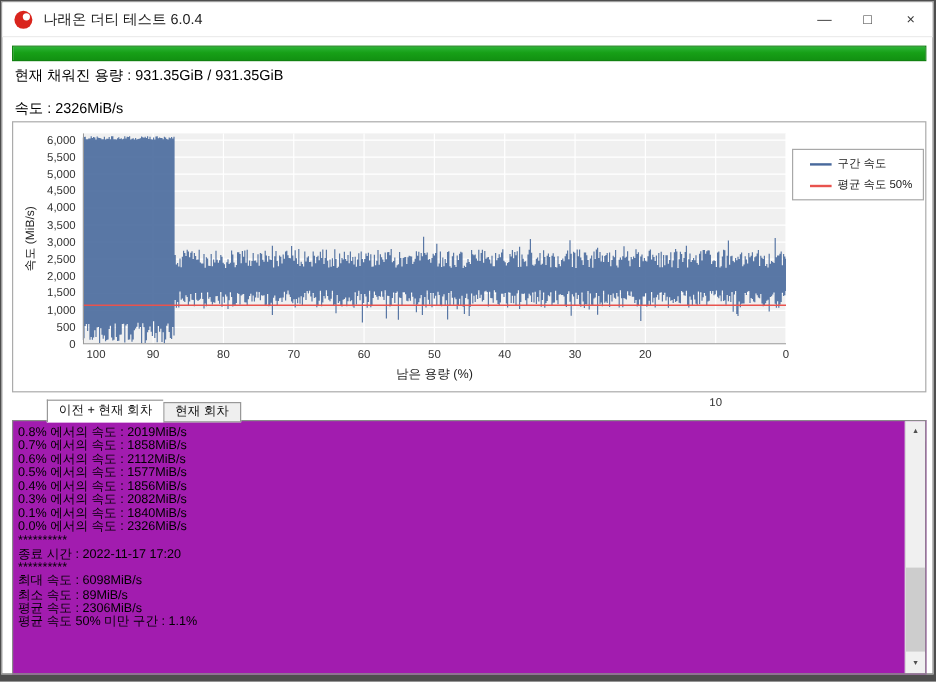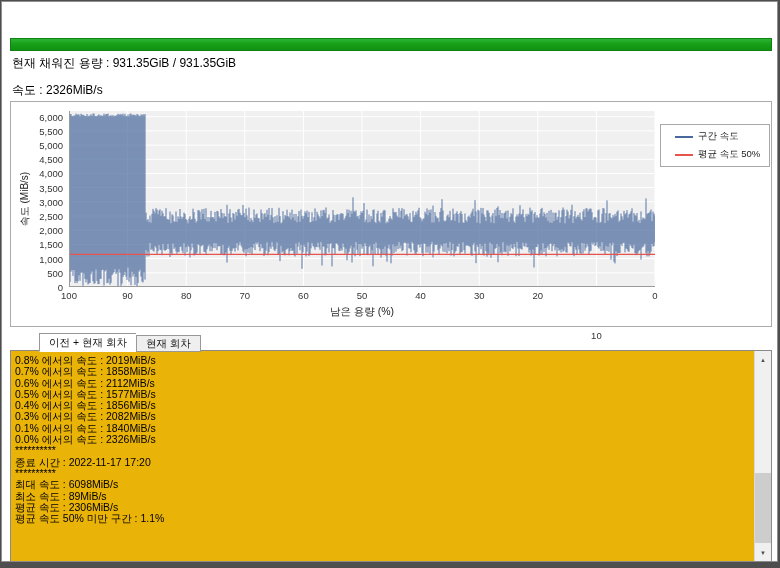--- a/index.html
+++ b/index.html
@@ -71,21 +71,21 @@
     border:1px solid #989898; border-right:none; background:#efefef; cursor:default;
   }
   .tab:last-child { border-right:1px solid #989898; }
   .tab.selected {
     background:#fff; height:19px; line-height:17px;
     border-bottom:1px solid #fff; position:relative; z-index:4;
   }
   
   .listbox {
     position:absolute; left:8px; top:348px; width:762px; height:212px;
-    border:1px solid #8a8a8a; background:#eab308; padding:4px 20px 2px 4px;
+    border:1px solid #8a8a8a; background:#a21caf; padding:4px 20px 2px 4px;
     overflow:hidden;
   }
   .log-line { font-size:10.5px; line-height:11.3px; color:#000; white-space:pre; }
   .scrollbar {
     position:absolute; right:0; top:0; width:17px; height:100%;
     background:#f0f0f0; border-left:1px solid #d9d9d9;
   }
   .sb-btn {
     position:absolute; left:0; width:16px; height:17px;
     display:flex; align-items:center; justify-content:center;
@@ -96,20 +96,29 @@
   .sb-thumb {
     position:absolute; left:0; width:16px; height:70px; bottom:18px;
     background:#cdcdcd;
   }
 </style>
 </head>
 <body>
 
 <div class="window">
 
+  <div class="titlebar">
+    <span class="app-icon"></span>
+    <span class="title-text">나래온 더티 테스트 6.0.4</span>
+    <div class="win-controls">
+      <span class="win-btn">—</span>
+      <span class="win-btn">□</span>
+      <span class="win-btn">×</span>
+    </div>
+  </div>
 
   <div class="progress"></div>
 
   <div class="status-capacity">현재 채워진 용량 : 931.35GiB / 931.35GiB</div>
   <div class="status-speed">속도 : 2326MiB/s</div>
 
   <div class="chart-panel">
     <svg id="plot-svg" width="586" height="176" viewBox="0 0 586 176">
         <rect x="0" y="0" width="586" height="176" fill="#f0f0f0"></rect>
         <path d="M0 176.0H586M0 161.8H586M0 147.6H586M0 133.4H586M0 119.2H586M0 105.0H586M0 90.8H586M0 76.6H586M0 62.5H586M0 48.3H586M0 34.1H586M0 19.9H586M0 5.7H586M0.0 0V176M58.6 0V176M117.2 0V176M175.8 0V176M234.4 0V176M293.0 0V176M351.6 0V176M410.2 0V176M468.8 0V176M527.4 0V176M586.0 0V176" stroke="#ffffff" stroke-width="1" fill="none"></path>
@@ -128,21 +137,21 @@
         <span class="y-tick" style="top: 109.032px;">2,500</span>
         <span class="y-tick" style="top: 94.8387px;">3,000</span>
         <span class="y-tick" style="top: 80.6452px;">3,500</span>
         <span class="y-tick" style="top: 66.4516px;">4,000</span>
         <span class="y-tick" style="top: 52.2581px;">4,500</span>
         <span class="y-tick" style="top: 38.0645px;">5,000</span>
         <span class="y-tick" style="top: 23.871px;">5,500</span>
         <span class="y-tick" style="top: 9.67742px;">6,000</span>
       </div>
     <div id="x-ticks">
-        <span class="x-tick" style="left: 43px;">100</span>
+        <span class="x-tick" style="left: 54px;">100</span>
         <span class="x-tick" style="left: 101.6px;">90</span>
         <span class="x-tick" style="left: 160.2px;">80</span>
         <span class="x-tick" style="left: 218.8px;">70</span>
         <span class="x-tick" style="left: 277.4px;">60</span>
         <span class="x-tick" style="left: 336px;">50</span>
         <span class="x-tick" style="left: 394.6px;">40</span>
         <span class="x-tick" style="left: 453.2px;">30</span>
         <span class="x-tick" style="left: 511.8px;">20</span>
         <span class="x-tick" style="left: 570.4px; margin-top: 40px;">10</span>
         <span class="x-tick" style="left: 629px;">0</span>

